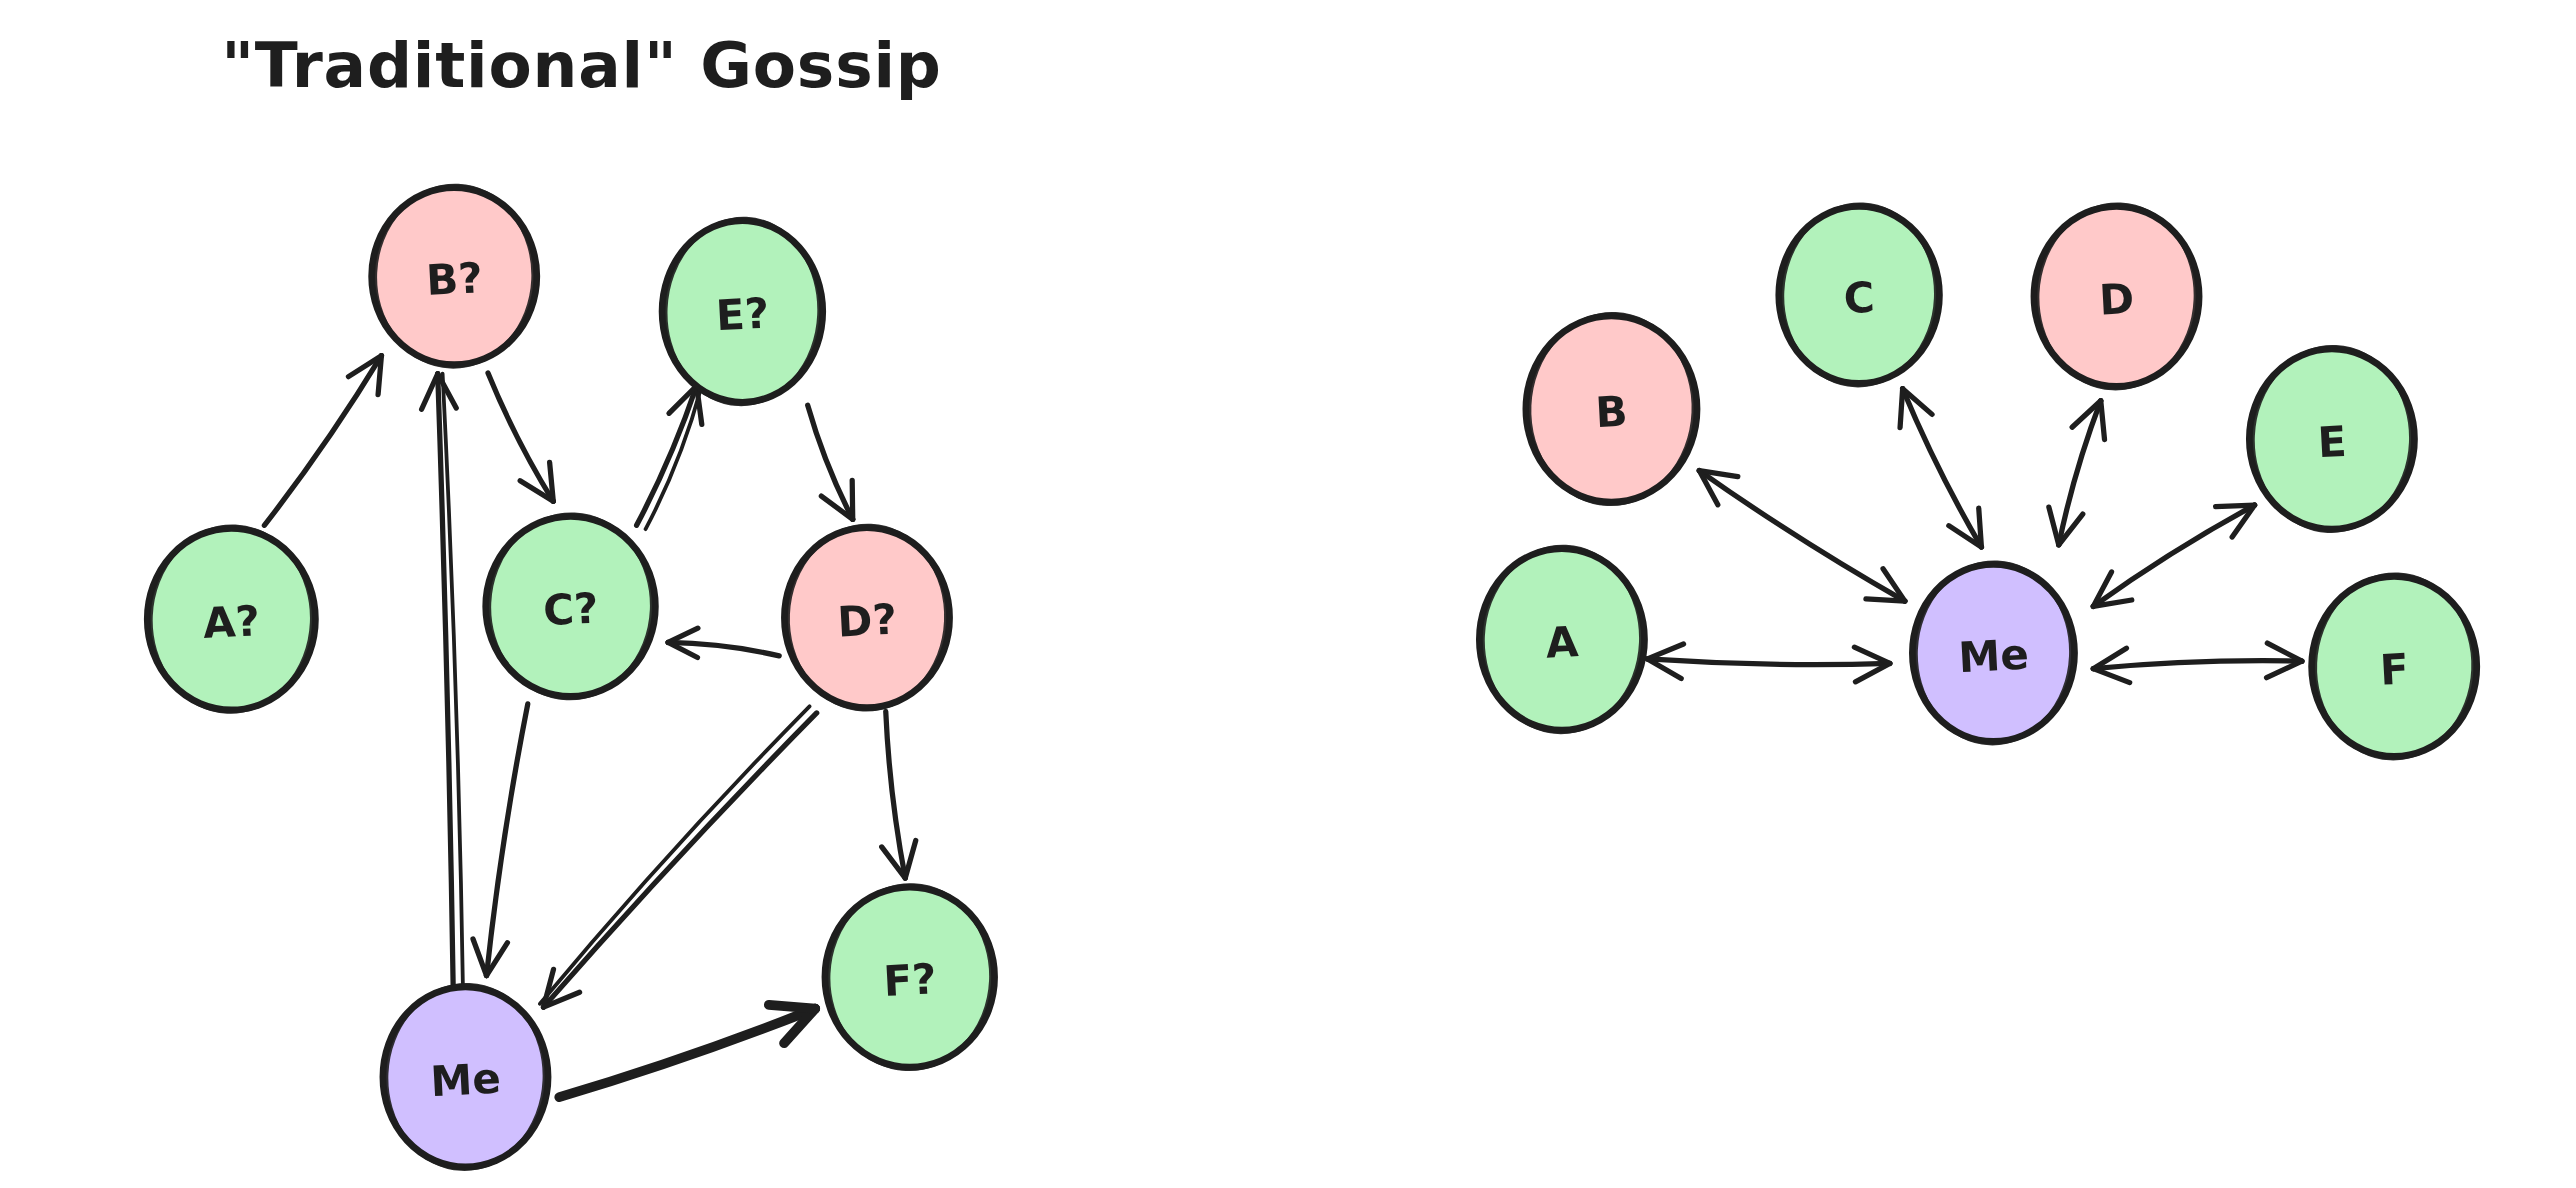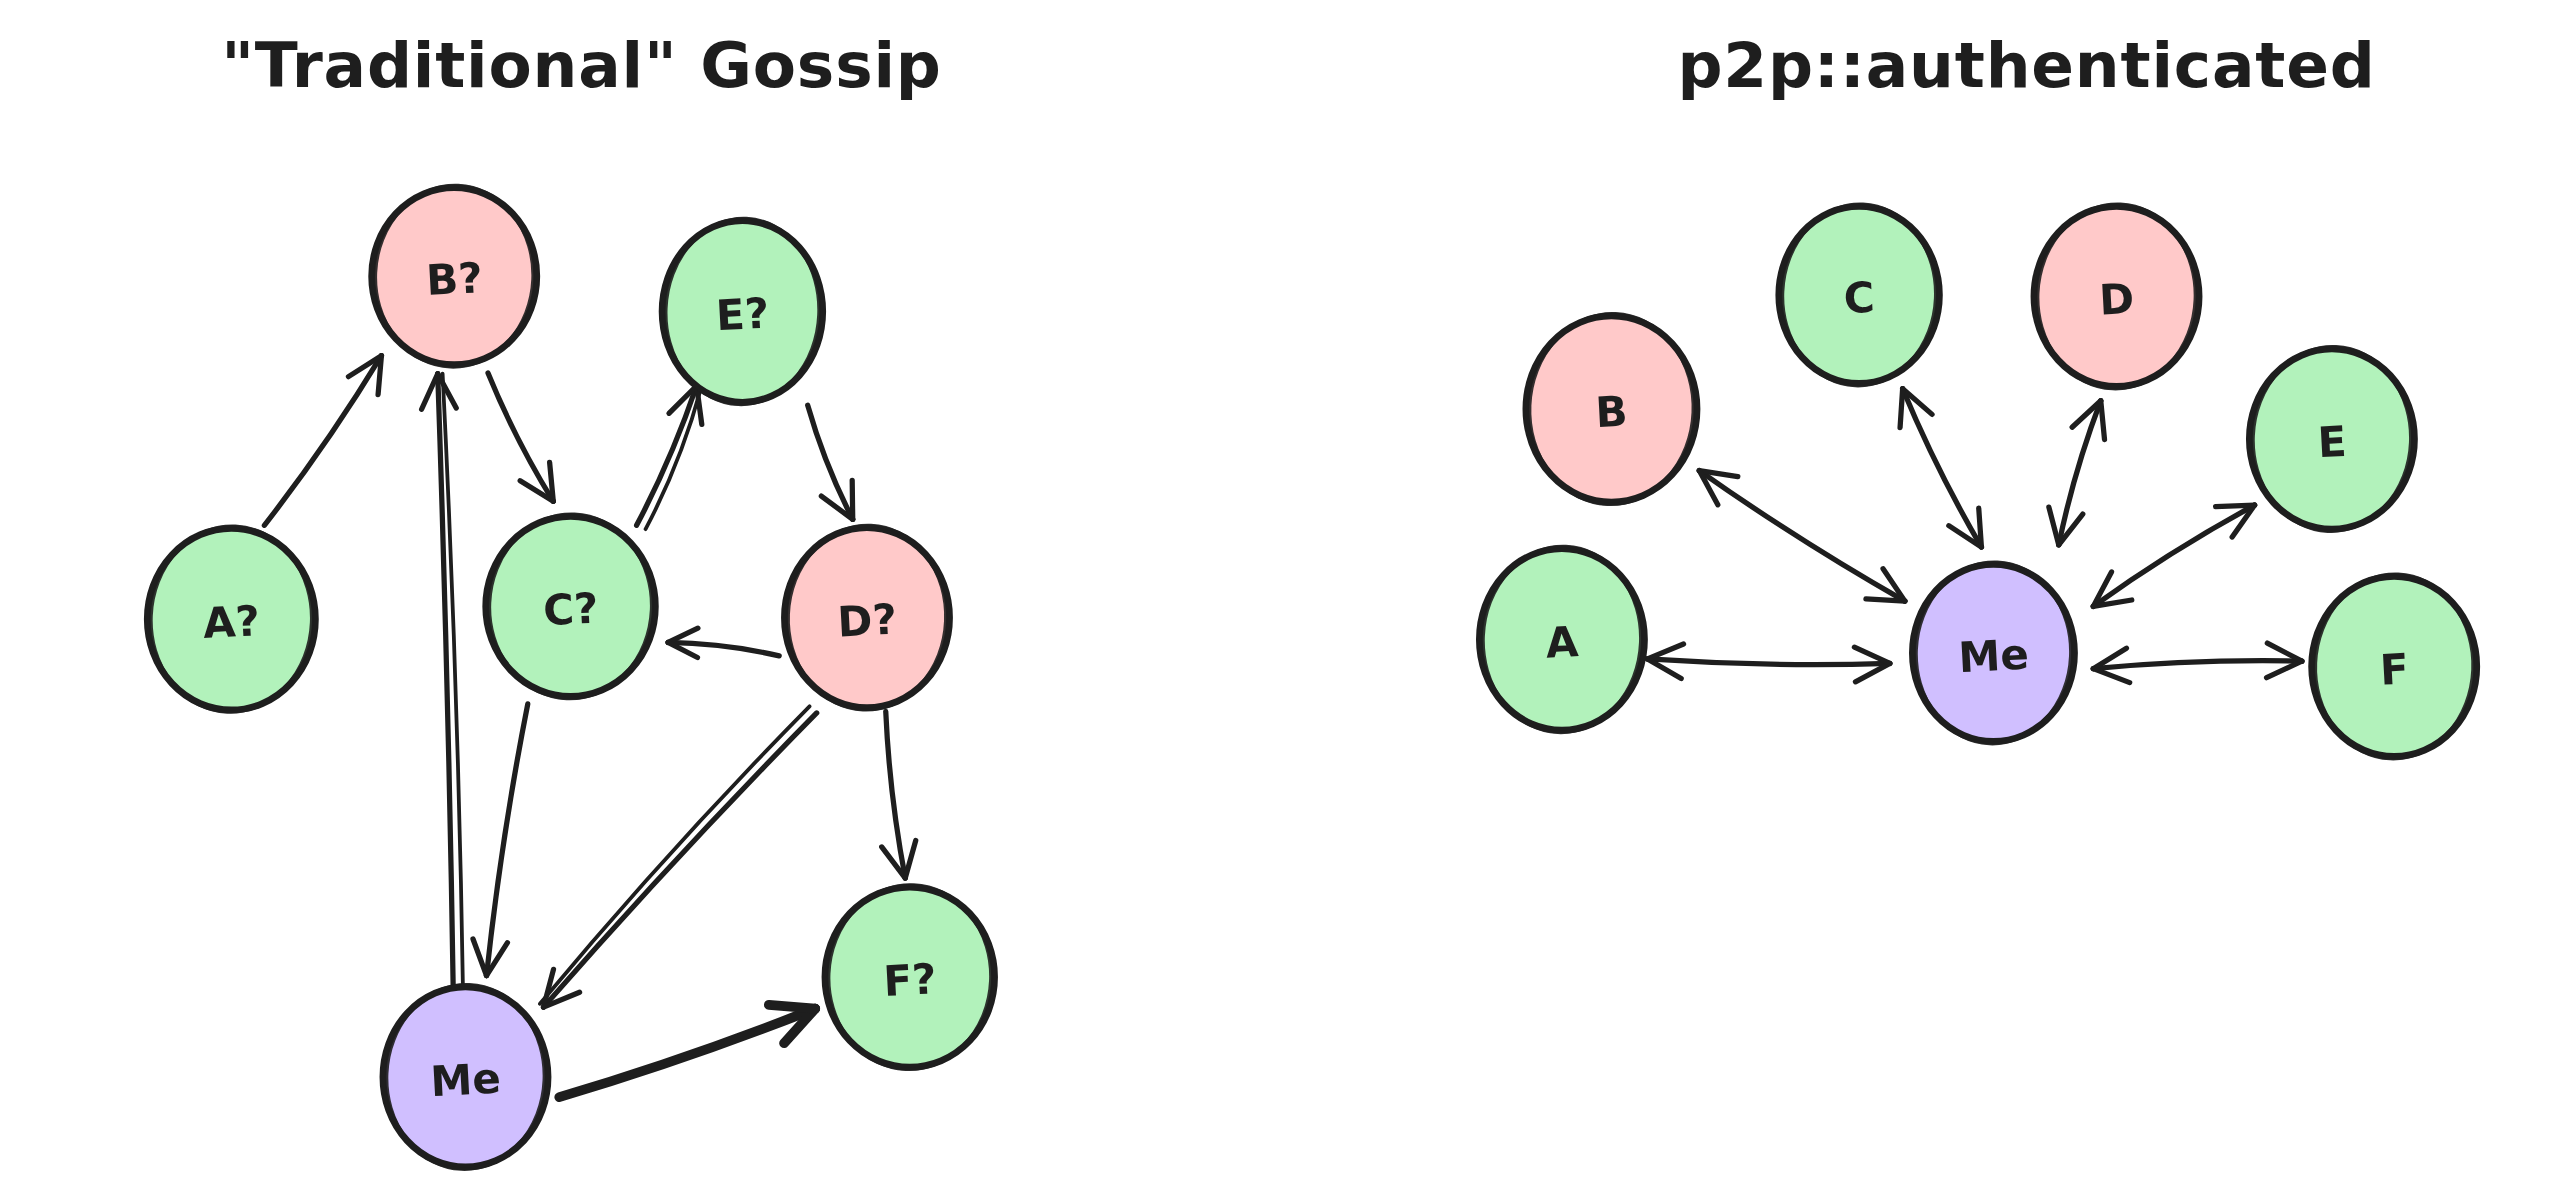--- a/index.html
+++ b/index.html
@@ -210,15 +210,14 @@
           <text x="3190" y="892" text-anchor="middle" dominant-baseline="central" class="node-label" transform="rotate(-3 3190 888)">F</text>
         </g>
         <g>
           <ellipse cx="2656" cy="870" rx="108" ry="118" fill="#d0bfff" stroke="#1e1e1e" stroke-width="9"></ellipse>
           <ellipse cx="2656" cy="870" rx="103" ry="121" transform="rotate(2.5 2656 870)" fill="none" stroke="#1e1e1e" stroke-width="4.5" opacity="0.9"></ellipse>
           <text x="2656" y="874" text-anchor="middle" dominant-baseline="central" class="node-label" transform="rotate(-3 2656 870)">Me</text>
         </g>
       </g>
   </svg>
   <div class="diagram-title title-left">"Traditional" Gossip</div>
-  <div class="diagram-title title-right">p2p::authenticated</div>
 </div>
 
 
 </body></html>

